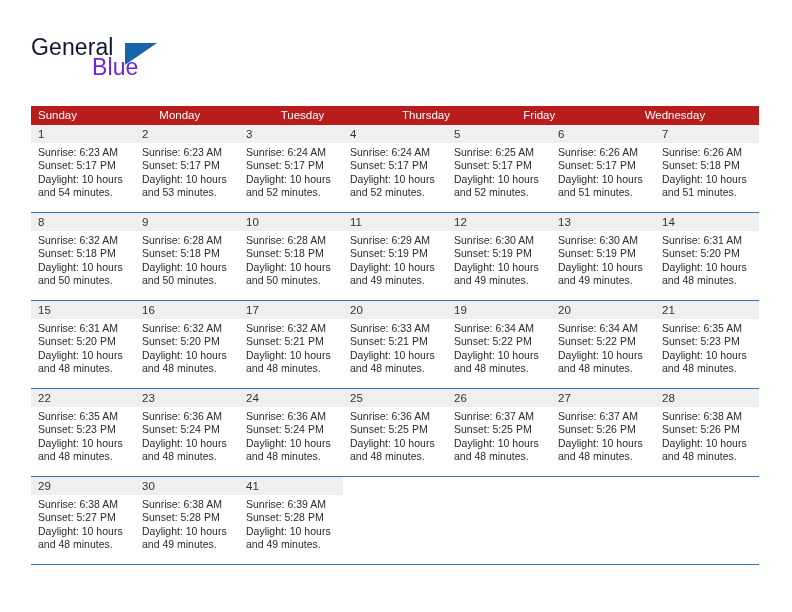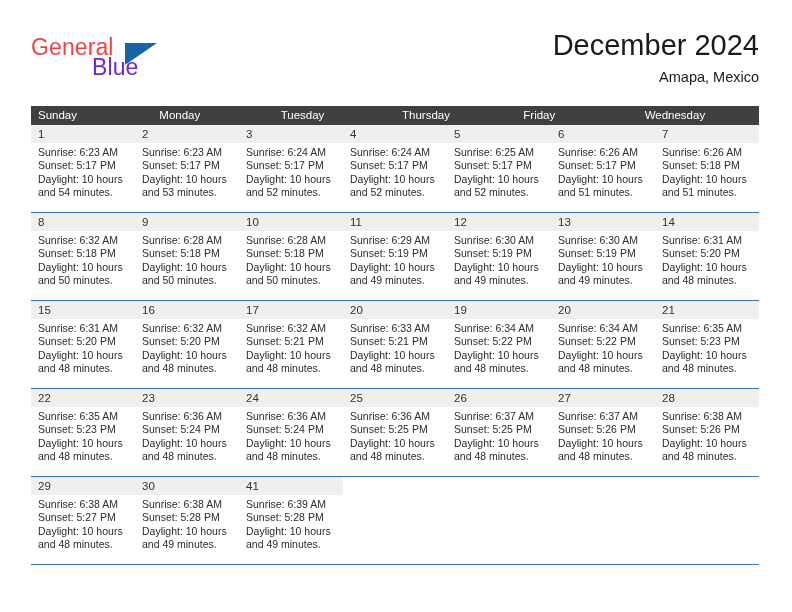--- a/index.html
+++ b/index.html
@@ -34,21 +34,21 @@
     left: 0;
     top: 6px;
     width: 230px;
     height: 52px;
   }
   .logo-general {
     position: absolute;
     left: 0;
     top: 0;
     font-size: 23px;
-    color: #ef4444;
+    color: #0f172a;
     letter-spacing: 0.1px;
     font-family: "Liberation Sans", sans-serif;
   }
   .logo-blue {
     position: absolute;
     left: 61px;
     top: 20px;
     font-size: 23px;
     color: #6d28d9;
     letter-spacing: 0.1px;
@@ -88,21 +88,21 @@
 
   
   .calendar {
     position: absolute;
     left: 31px;
     top: 106px;
     width: 728px;
   }
   .cal-head {
     display: flex;
-    background: #404040;
+    background: #b91c1c;
     height: 19px;
   }
   .cal-head .dow {
     flex: 1 1 0;
     color: #ffffff;
     font-size: 11.5px;
     line-height: 19px;
     padding-left: 7px;
     box-sizing: border-box;
     white-space: nowrap;
@@ -152,24 +152,20 @@
 <div class="page">
 
   <div class="header">
 
     <div class="logo">
       <span class="logo-general">General</span>
       <span class="logo-triangle"></span>
       <span class="logo-blue">Blue</span>
     </div>
 
-    <div class="title-block">
-      <div class="cal-title">December 2024</div>
-      <div class="cal-subtitle">Amapa, Mexico</div>
-    </div>
 
   </div>
 
   <div class="calendar">
 
     <div class="cal-head">
       <div class="dow">Sunday</div>
       <div class="dow">Monday</div>
       <div class="dow">Tuesday</div>
       <div class="dow">Thursday</div>

